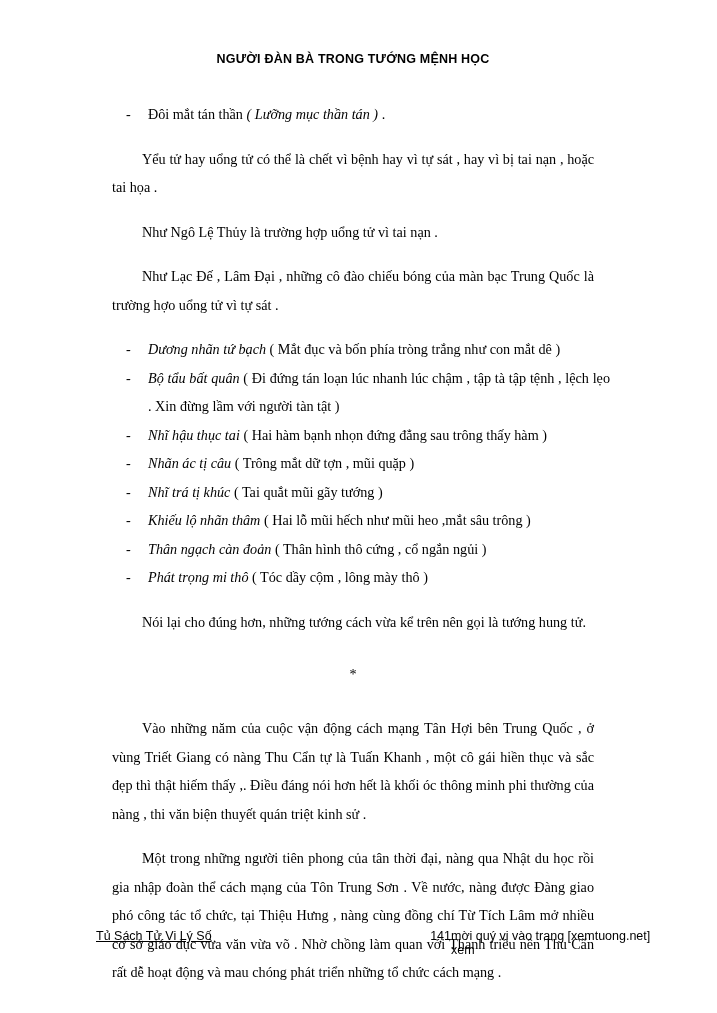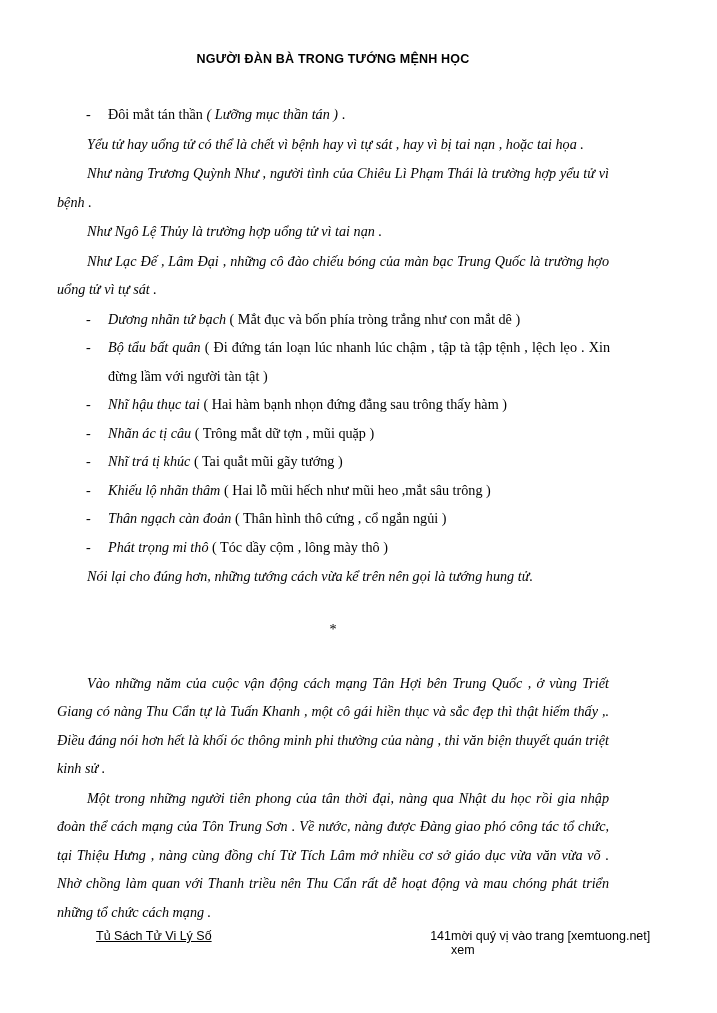--- a/index.html
+++ b/index.html
@@ -13,39 +13,38 @@
     font-family: "Liberation Serif", serif;
     color: #000000;
     position: relative;
     overflow: hidden;
   }
   .page {
     position: relative;
     width: 706px;
     height: 1013px;
     box-sizing: border-box;
-    padding: 52px 96px 0 56px;
+    padding: 52px 96px 0 96px;
   }
   .header-title {
     text-align: center;
     font-family: "Liberation Sans", sans-serif;
     font-size: 12.5px;
     font-weight: bold;
     letter-spacing: 0.2px;
     margin: 0 0 34px 0;
   }
   .body-text {
     font-size: 14.2px;
     line-height: 28.5px;
     text-align: justify;
   }
   p.para {
-    margin: 1px;
+    margin: 16px;
     text-indent: 30px;
-    font-style: italic;
   }
   
   ul.dash-list {
     list-style: none;
     margin: 0;
     padding: 0;
   }
   ul.dash-list > li {
     position: relative;
     padding-left: 52px;
@@ -88,21 +87,20 @@
 
   <div class="body-text">
 
     <ul class="dash-list">
       <li>
         <span class="dash">-</span><span>Đôi mắt tán thần </span><span class="it">( Lưỡng mục thần tán ) </span><span>.</span>
       </li>
     </ul>
 
     <p class="para">Yểu tử hay uổng tử có thể là chết vì bệnh hay vì tự sát , hay vì bị tai nạn , hoặc tai họa .</p>
-    <p class="para">Như nàng Trương Quỳnh Như , người tình của Chiêu Lì Phạm Thái là trường hợp yểu tử vì bệnh .</p>
     <p class="para">Như Ngô Lệ Thủy là trường hợp uổng tử vì tai nạn .</p>
     <p class="para">Như Lạc Đế , Lâm Đại , những cô đào chiếu bóng của màn bạc Trung Quốc là trường hợo uổng tử vì tự sát .</p>
 
     <ul class="dash-list">
       <li>
         <span class="dash">-</span><span class="it">Dương nhãn tứ bạch</span> <span>( Mắt đục và bốn phía tròng trắng như con mắt dê )</span>
       </li>
       <li>
         <span class="dash">-</span><span class="it">Bộ tẩu bất quân</span> <span>( Đi đứng tán loạn lúc nhanh lúc chậm , tập tà tập tệnh , lệch lẹo . Xin đừng lầm với người tàn tật )</span>
       </li>

